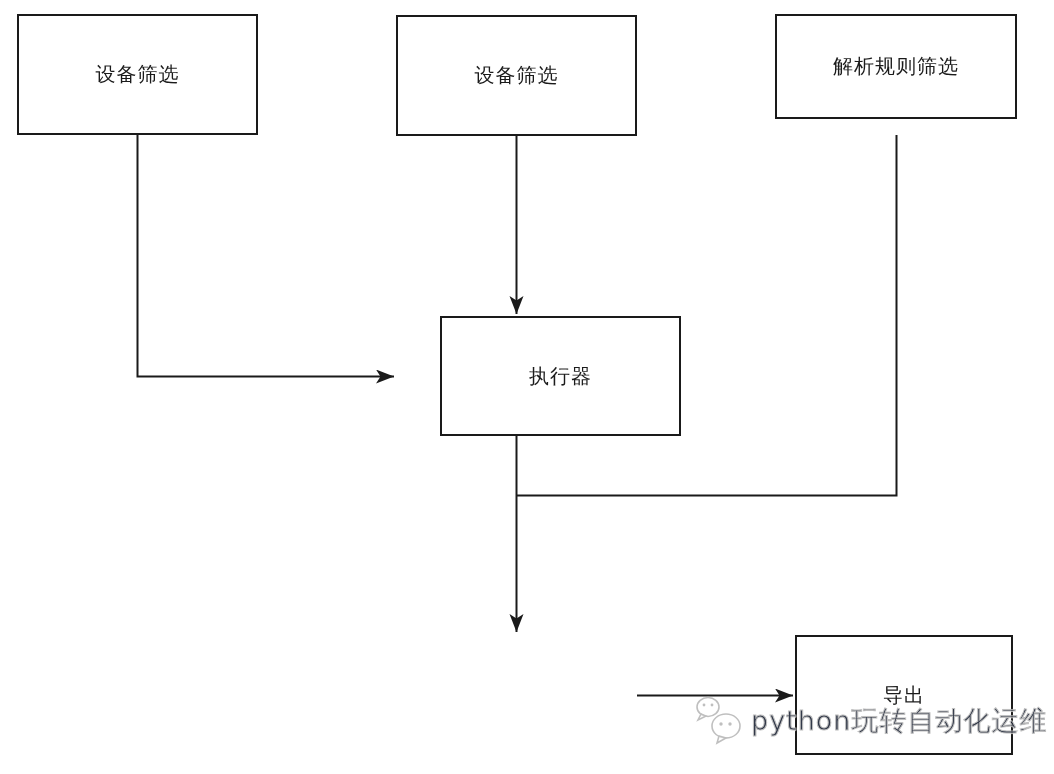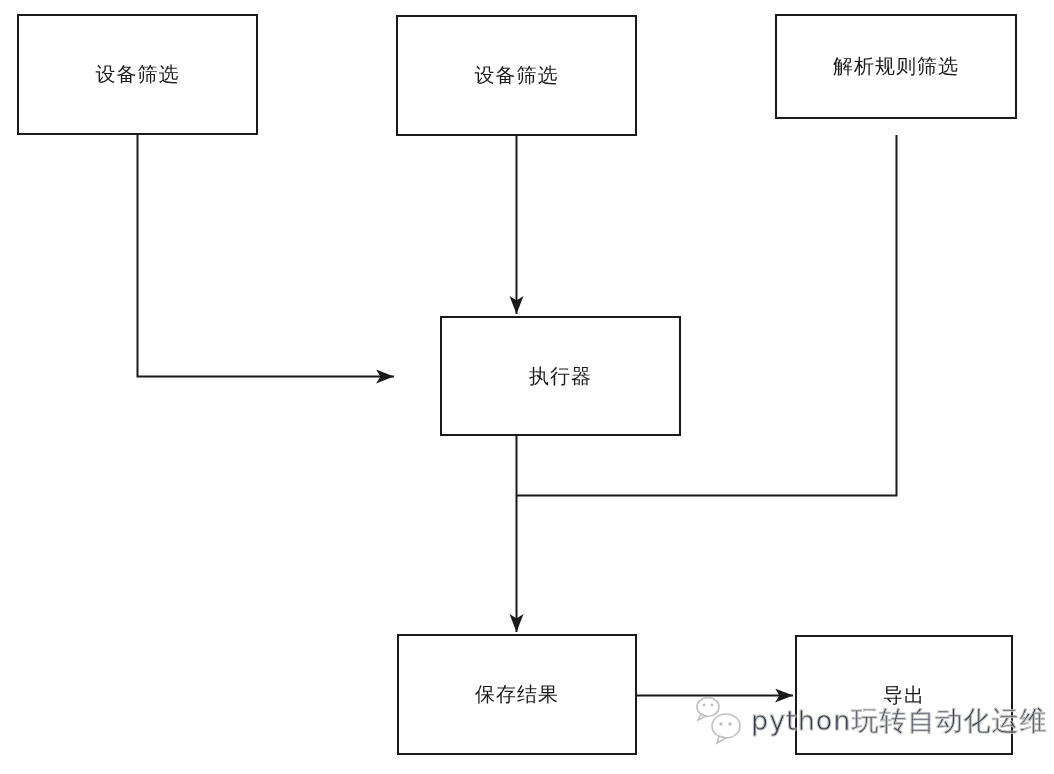--- a/index.html
+++ b/index.html
@@ -98,23 +98,20 @@
   </div>
 
   <div class="node" id="node-parse-rule-filter">
     <span>解析规则筛选</span>
   </div>
 
   <div class="node" id="node-executor">
     <span>执行器</span>
   </div>
 
-  <div class="node" id="node-save-result">
-    <span>保存结果</span>
-  </div>
 
   <div class="node" id="node-export">
     <span>导出</span>
   </div>
 
   <div class="watermark">
     <svg width="52" height="56" viewBox="0 0 52 56" xmlns="http://www.w3.org/2000/svg">
       <g fill="rgba(255,255,255,0.6)" stroke="#b5b5b5" stroke-width="1.6">
         <ellipse cx="15" cy="14" rx="11" ry="9.5"></ellipse>
         <path d="M8 21 L5 27 L13 23 Z"></path>

